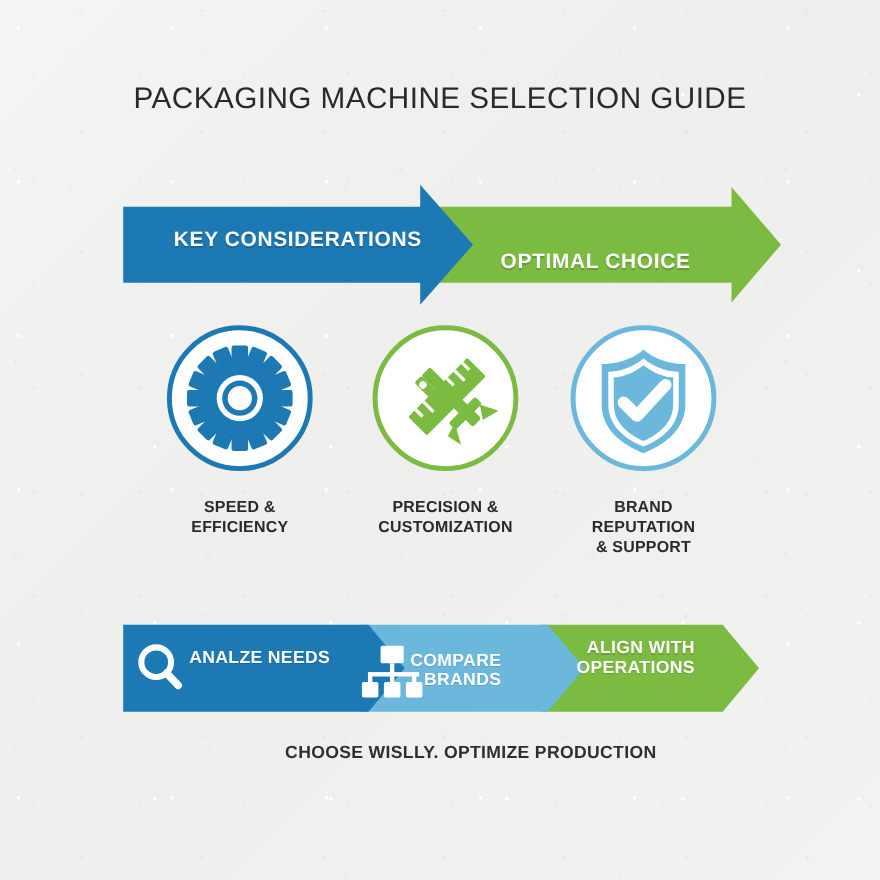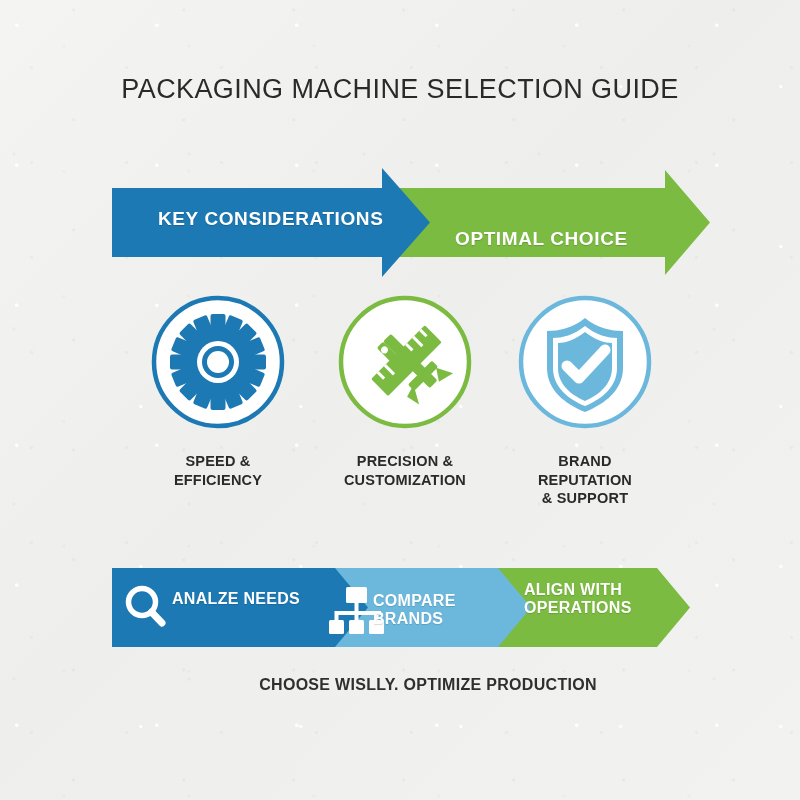--- a/index.html
+++ b/index.html
@@ -104,20 +104,21 @@
   }
   .icon-caption .cap-line { display: block; }
 
   
   #chevron-strip {
     position: absolute;
     left: 100px;
     top: 560px;
     width: 600px;
     height: 95px;
+    text-align: right;
   }
   .chev-label {
     position: absolute;
     color: #ffffff;
     font-size: 16px;
     font-weight: bold;
     line-height: 1.15;
     letter-spacing: 0.3px;
     text-transform: uppercase;
     white-space: nowrap;

